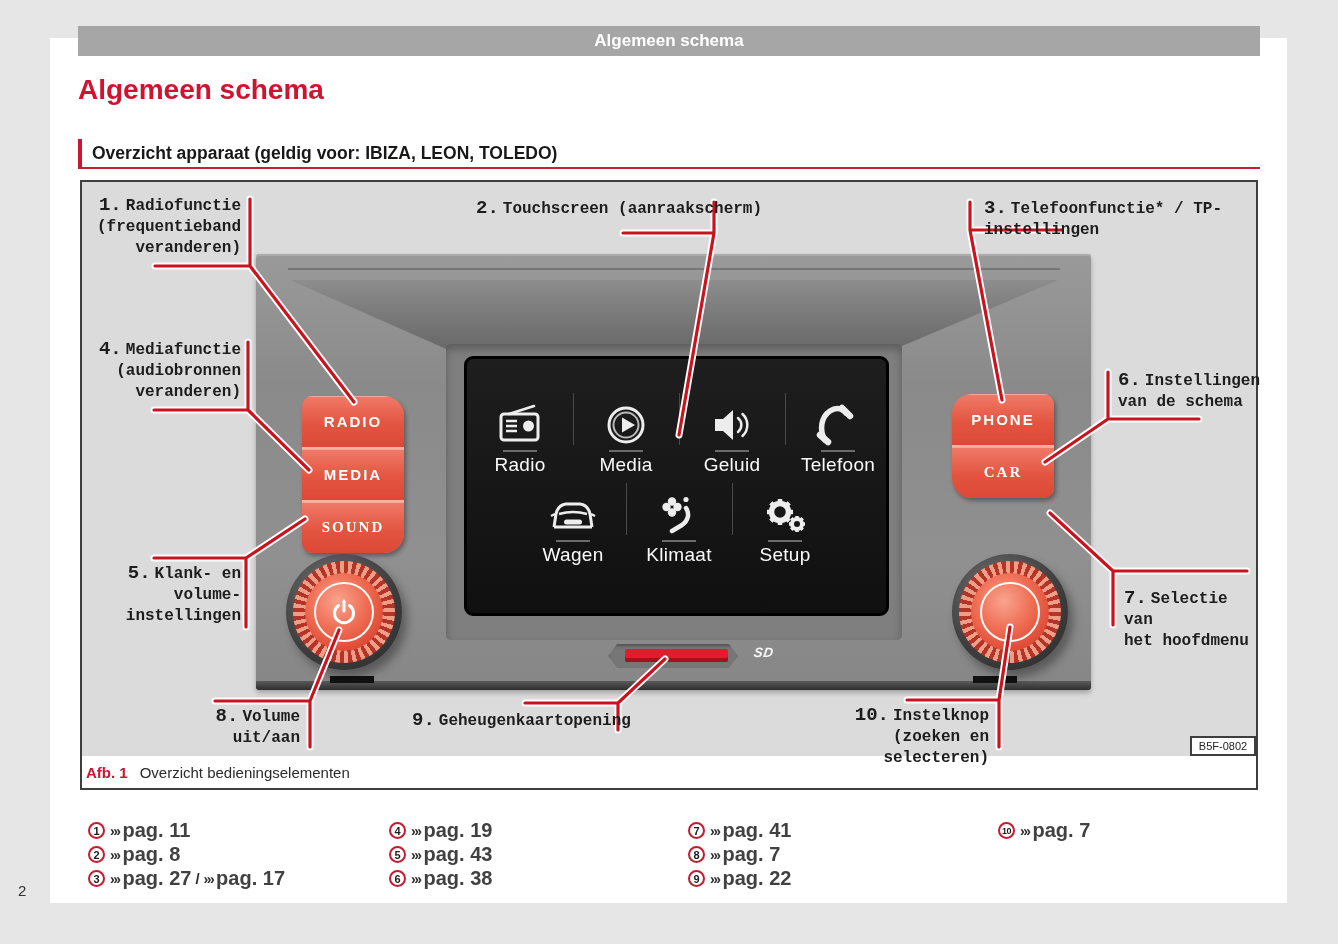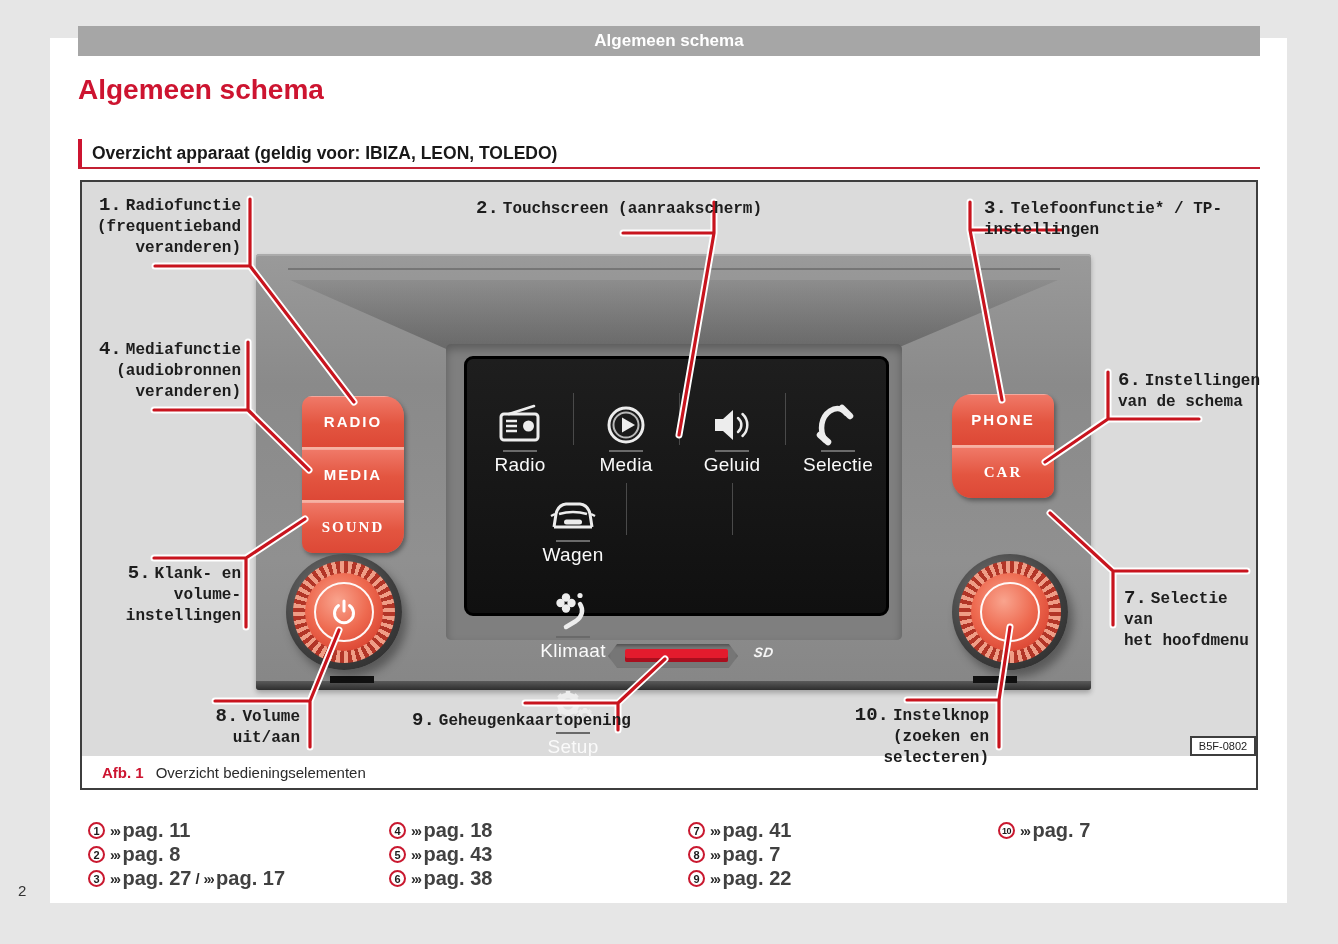--- a/index.html
+++ b/index.html
@@ -11,21 +11,21 @@
           display:flex;align-items:center;justify-content:center;font-size:17px;font-weight:bold;}
   .doc-title{left:78px;top:74px;font-size:28px;font-weight:bold;color:#cd1430;}
   .sub-bar{left:78px;top:139px;width:4px;height:28px;background:#cd1430;}
   .subtitle{left:92px;top:143px;font-size:17.5px;font-weight:bold;color:#181818;}
   .sub-rule{left:78px;top:167px;width:1182px;height:2px;background:#c32033;}
   .page-num{left:18px;top:882px;font-size:15px;color:#333;}
   
   .figure{left:80px;top:180px;width:1178px;height:610px;border:2px solid #3e3e3e;box-sizing:border-box;
           background:#dbdbdb;display:flex;flex-direction:column;}
   .fig-area{position:relative;width:1174px;height:574px;background:#dbdbdb;}
-  .fig-caption{height:32px;background:#fff;display:flex;align-items:center;padding-left:20px;font-size:15px;}
+  .fig-caption{height:32px;background:#fff;display:flex;align-items:center;padding-left:4px;font-size:15px;}
   .fig-caption .cap-label{color:#cd1430;font-weight:bold;margin-right:12px;}
   .fig-caption .cap-text{color:#2b2b2b;}
   .fig-code{position:absolute;left:1108px;top:554px;width:66px;height:20px;background:#fff;border:2px solid #3e3e3e;
             box-sizing:border-box;display:flex;align-items:center;justify-content:center;
             font-size:11px;color:#222;z-index:6;}
   
   .co{position:absolute;z-index:5;color:#1d1d1d;font-weight:bold;font-size:16px;line-height:21px;font-family:Liberation Mono, monospace;}
   .co.r{text-align:right;}
   .co-n{font-size:19px;margin-right:4px;}
   
@@ -39,21 +39,21 @@
   .dev-bezel{position:absolute;left:190px;top:90px;width:456px;height:296px;background:#7f7f7f;
              border-radius:5px;box-shadow:inset 0 5px 10px rgba(0,0,0,.28);}
   .dev-edge{position:absolute;left:0;bottom:0;width:100%;height:9px;
             background:linear-gradient(180deg,#5a5a5a,#2e2e2e);border-radius:0 0 3px 3px;}
   .dev-tick{position:absolute;top:422px;width:44px;height:7px;background:#111;}
   
   .screen{position:absolute;left:208px;top:102px;width:425px;height:260px;box-sizing:border-box;
           background:linear-gradient(180deg,#1e1e1e,#101010);border:3px solid #000;border-radius:9px;z-index:2;}
   .srow{position:absolute;left:0;display:flex;}
   .srow1{top:32px;width:425px;}
-  .srow2{top:122px;left:53px;width:320px;flex-direction:column;}
+  .srow2{top:122px;left:53px;width:320px;}
   .stile{width:106px;height:96px;display:flex;flex-direction:column;align-items:center;}
   .sticon{height:56px;display:flex;align-items:flex-end;justify-content:center;}
   .stunder{width:34px;height:2px;background:#6a6a6a;margin-top:3px;}
   .stlabel{margin-top:2px;font-size:19px;color:#fafafa;letter-spacing:.3px;}
   .sdiv{position:absolute;width:1px;height:52px;background:#4a4a4a;}
   
   .btncol{position:absolute;width:102px;display:flex;flex-direction:column;z-index:2;
           box-shadow:2px 3px 4px rgba(0,0,0,.35);}
   .btncol-l{left:46px;top:142px;border-radius:10px 20px 20px 10px;overflow:hidden;}
   .btncol-r{left:696px;top:140px;border-radius:20px 10px 10px 20px;overflow:hidden;}
@@ -154,21 +154,21 @@
           </div>
           <div class="stile">
             <div class="sticon">
               <svg width="48" height="44" viewBox="0 0 48 44">
                 <path d="M11 37 C5 27 7 14 16 8 C22 4 28 5 32 10" fill="none" stroke="#ededed" stroke-width="5.5" stroke-linecap="round"></path>
                 <path d="M6 32 L14 39" stroke="#ededed" stroke-width="6.5" stroke-linecap="round"></path>
                 <path d="M28 5 L36 13" stroke="#ededed" stroke-width="6.5" stroke-linecap="round"></path>
               </svg>
             </div>
             <div class="stunder"></div>
-            <div class="stlabel">Selectie</div>
+            <div class="stlabel">Telefoon</div>
           </div>
           <div class="sdiv" style="left:106px;top:2px"></div>
           <div class="sdiv" style="left:212px;top:2px"></div>
           <div class="sdiv" style="left:318px;top:2px"></div>
         </div>
 
         <div class="srow srow2">
           <div class="stile">
             <div class="sticon">
               <svg width="52" height="44" viewBox="0 0 52 44">
@@ -337,21 +337,21 @@
   <span class="ref-circ">3</span>
   <span class="ref-chev">›››</span>
   <span class="ref-page">pag. 27</span>
   <span class="ref-sep">/</span>
   <span class="ref-chev" style="margin-left:0">›››</span>
   <span class="ref-page">pag. 17</span>
 </div>
 <div class="ref" style="left:389px;top:819px">
   <span class="ref-circ">4</span>
   <span class="ref-chev">›››</span>
-  <span class="ref-page">pag. 18</span>
+  <span class="ref-page">pag. 19</span>
 </div>
 <div class="ref" style="left:389px;top:843px">
   <span class="ref-circ">5</span>
   <span class="ref-chev">›››</span>
   <span class="ref-page">pag. 43</span>
 </div>
 <div class="ref" style="left:389px;top:867px">
   <span class="ref-circ">6</span>
   <span class="ref-chev">›››</span>
   <span class="ref-page">pag. 38</span>

